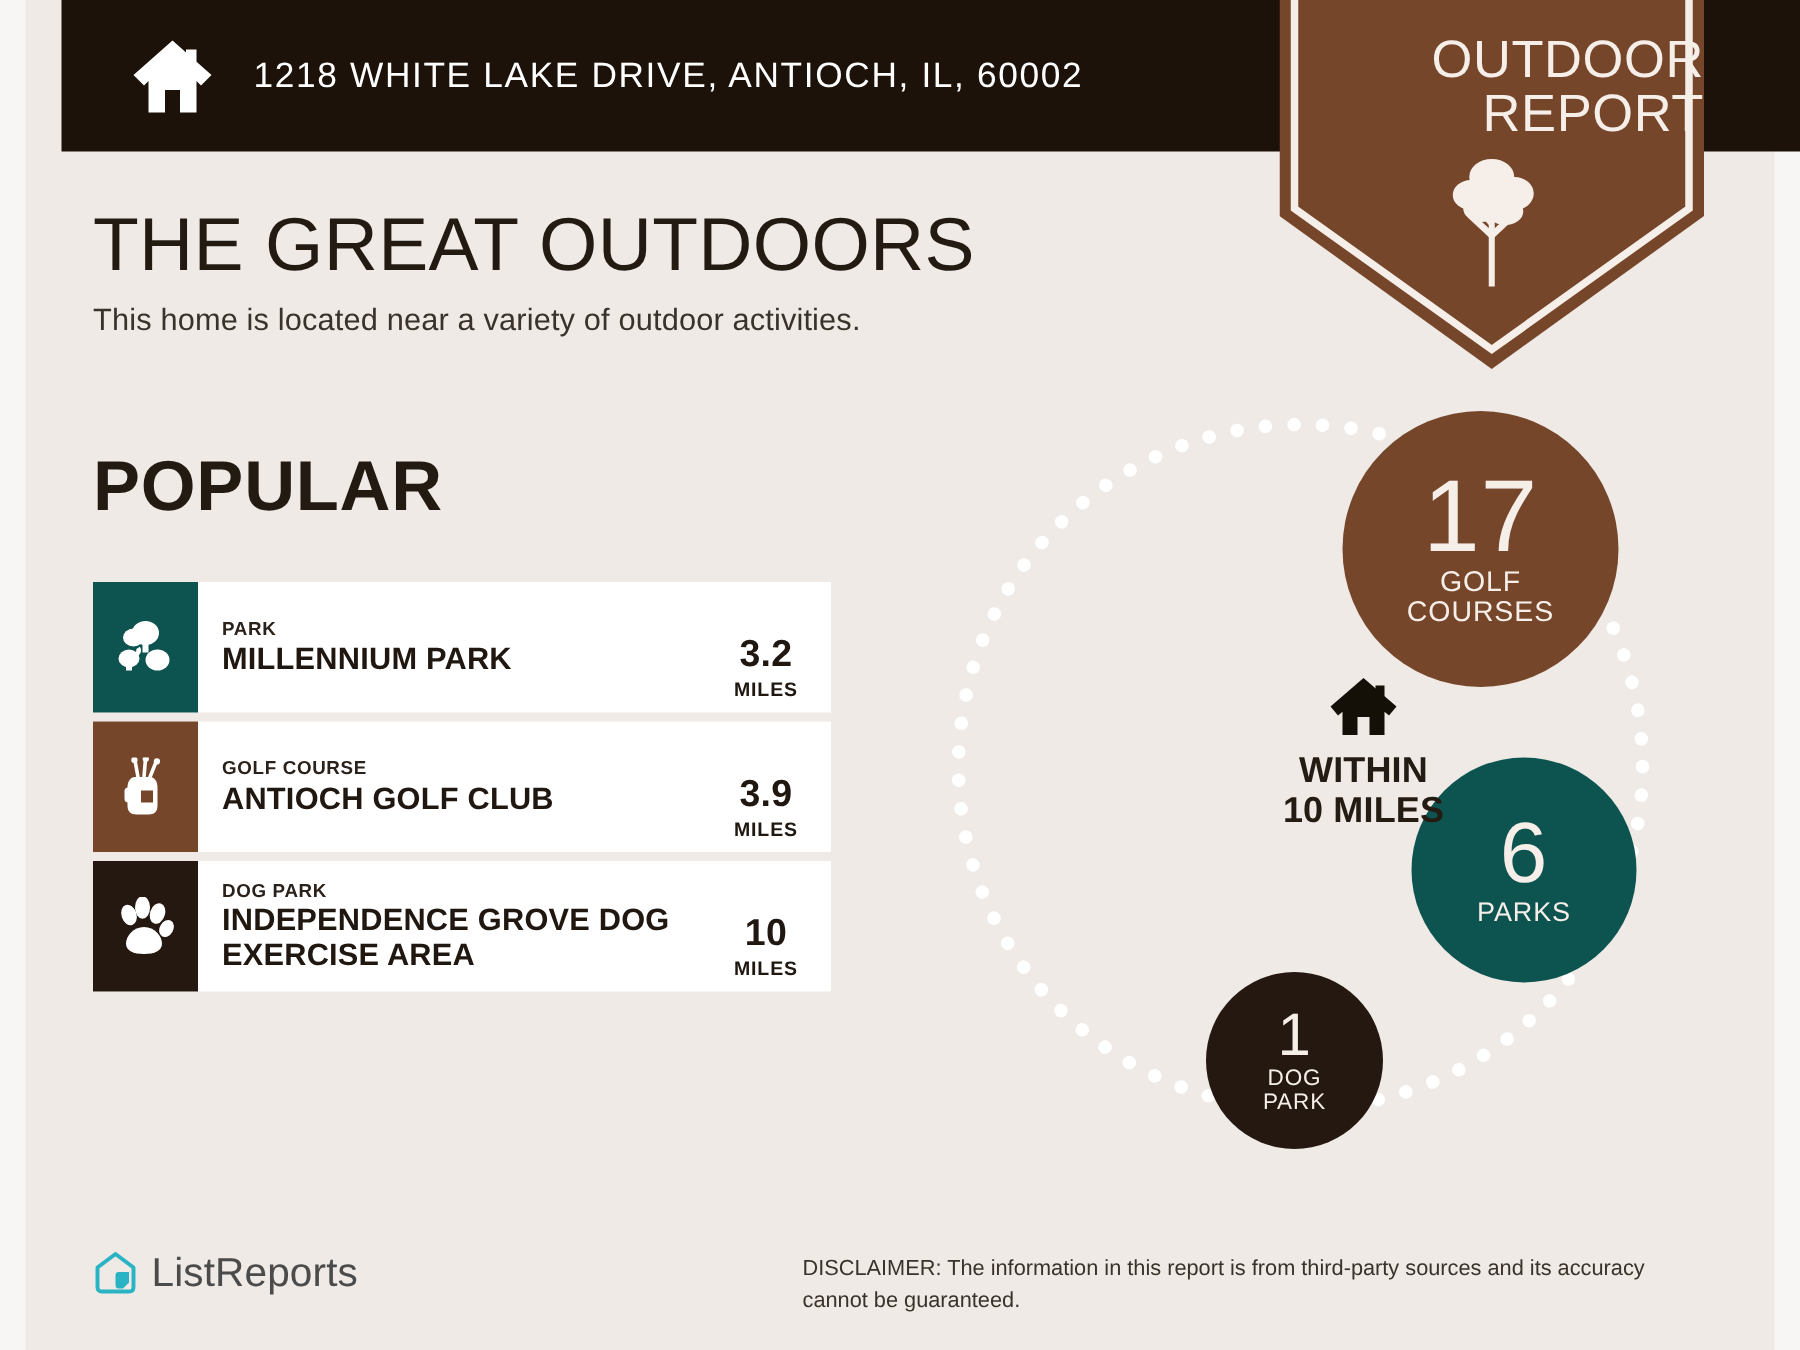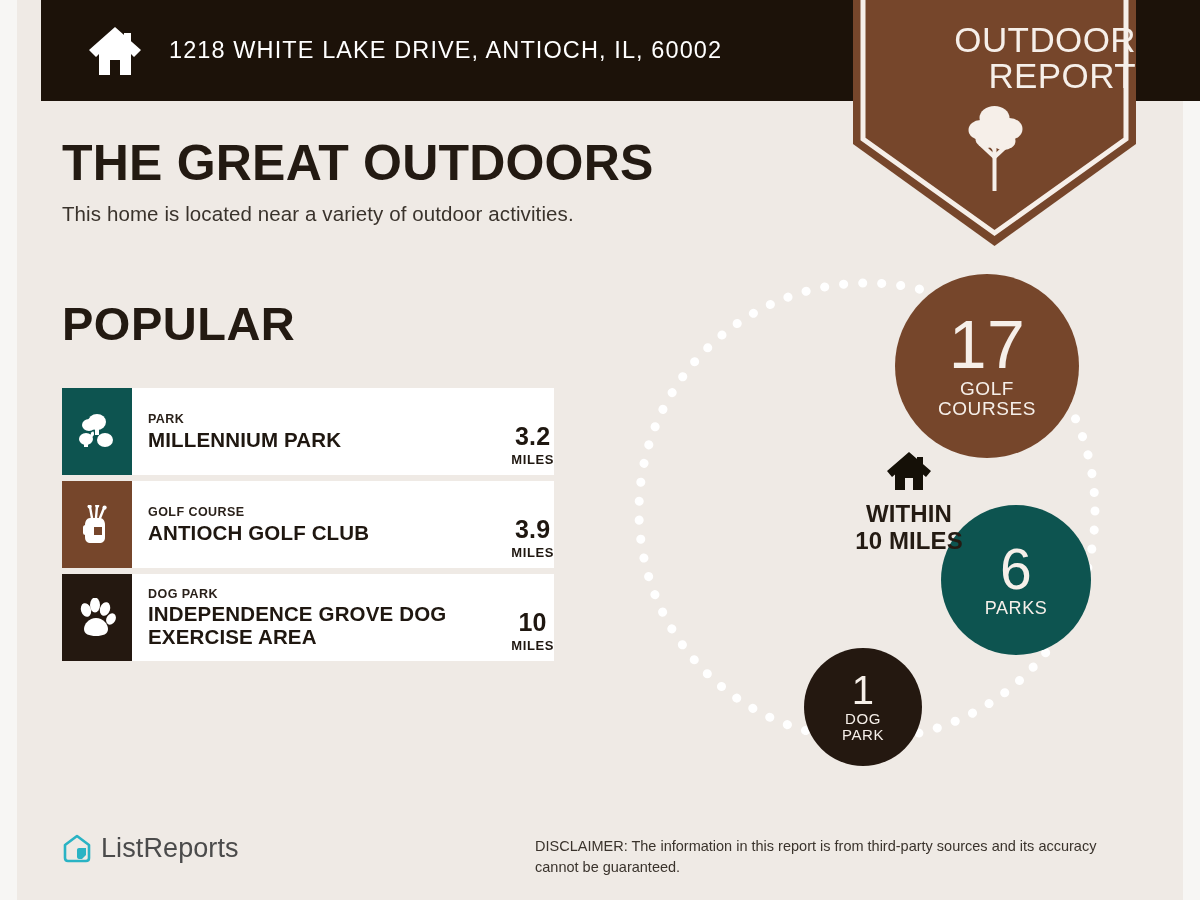--- a/index.html
+++ b/index.html
@@ -78,21 +78,21 @@
     font-weight: 400;
     line-height: 1.02;
     letter-spacing: 0.4px;
   }
   .badge-text .l2 { display: block; }
 
   
   .title-block { position: absolute; left: 62px; top: 138px; }
   .title-main {
     font-size: 50px;
-    font-weight: bold;
+    font-weight: normal;
     color: #231a12;
     letter-spacing: 0.2px;
     line-height: 1;
   }
   .title-sub {
     margin-top: 14px;
     font-size: 20.5px;
     color: #3a332c;
     letter-spacing: 0.1px;
   }
@@ -148,20 +148,21 @@
     font-size: 20.5px;
     font-weight: bold;
     color: #1f1710;
     letter-spacing: 0.15px;
     line-height: 1.13;
     margin-top: 1px;
   }
   .item-dist {
     flex: 0 0 auto;
     text-align: center;
+    padding-right: 22px;
     padding-left: 10px;
     margin-top: 28px;
   }
   .dist-value {
     font-size: 25px;
     font-weight: bold;
     color: #1f1710;
     line-height: 1;
     letter-spacing: 0.2px;
   }

